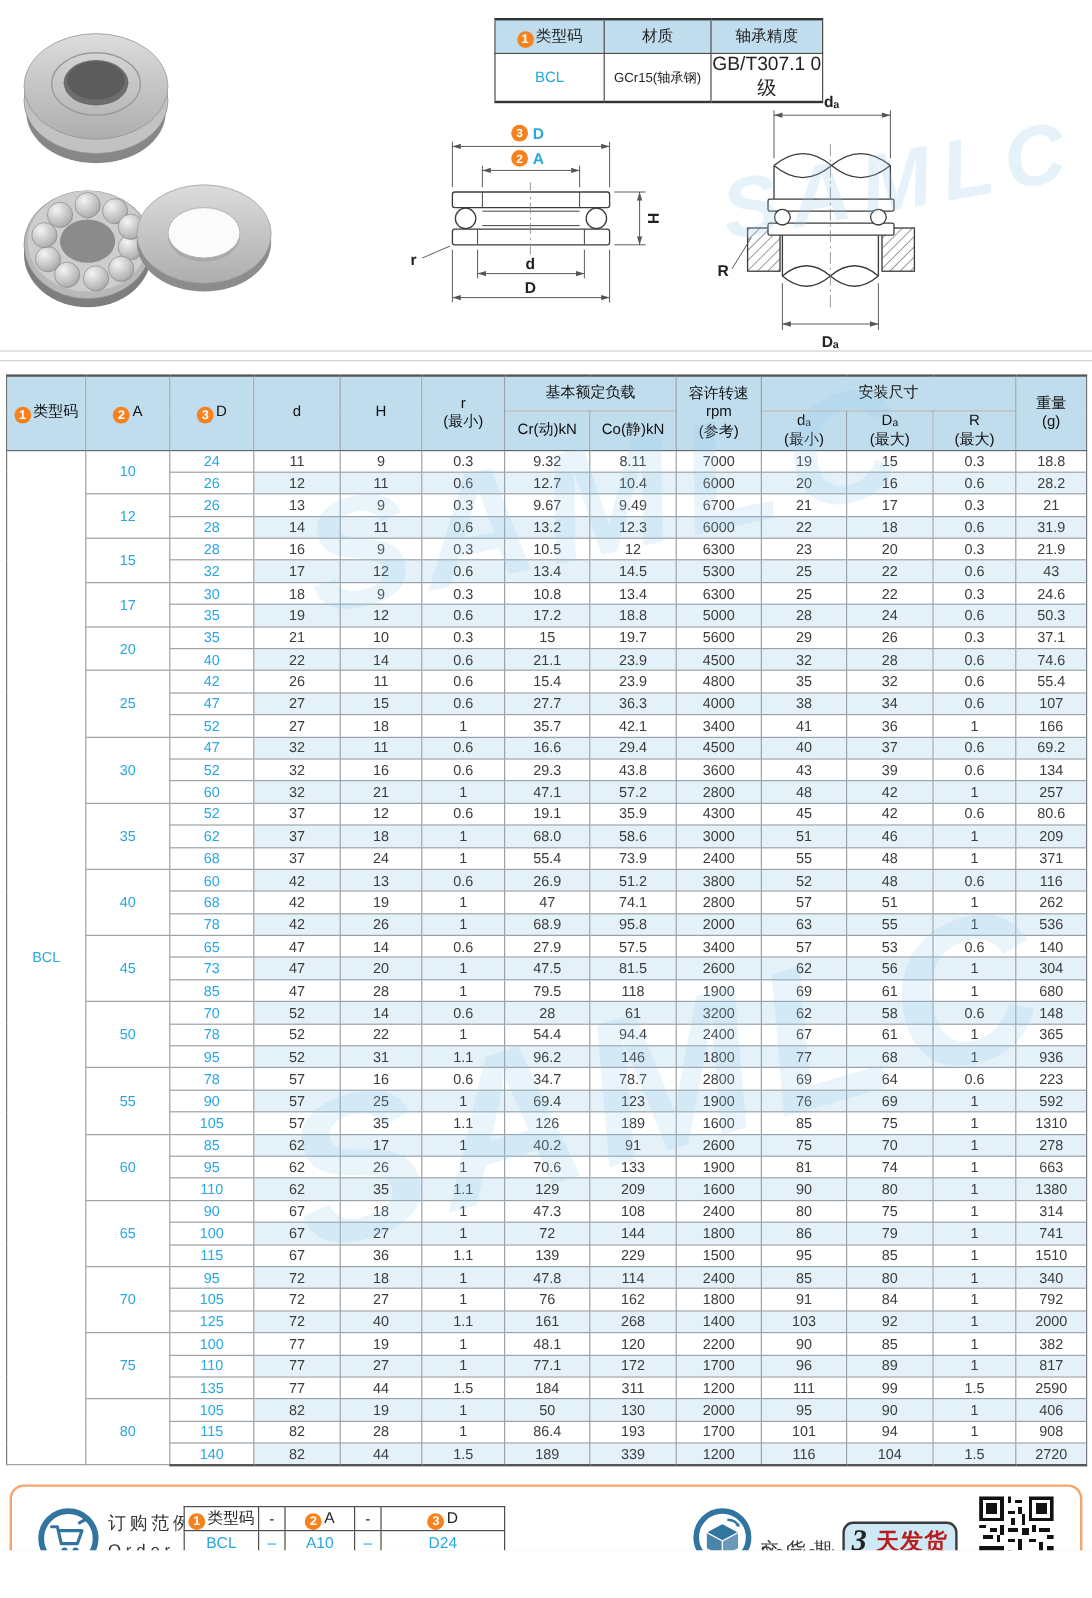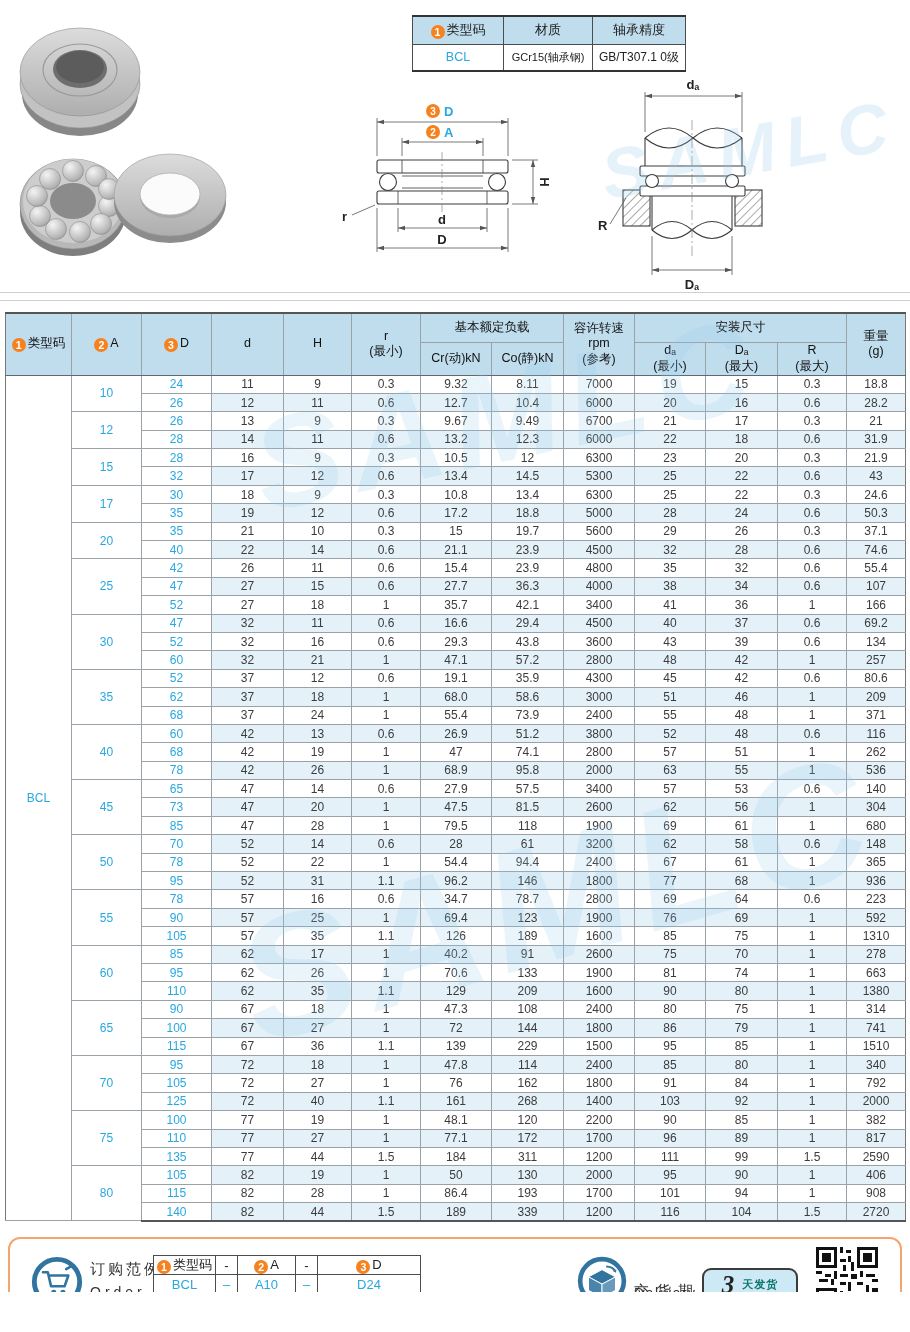--- a/index.html
+++ b/index.html
@@ -65,21 +65,21 @@
   table.order th, table.order td { border:1px solid #4c4c4c; text-align:center; vertical-align:middle;
                                    font-size:13px; font-weight:normal; }
   table.order .tt { height:19px; font-weight:bold; font-size:13.5px; }
   table.order tr:nth-child(2) td { height:20px; }
   table.order tr:nth-child(3) td { height:20px; font-size:12.5px; }
 
   .delbox { position:absolute; left:692px; top:29px; width:96px; height:33px; background:#cde9f6;
             border:2px solid #3b3b3b; border-radius:9px; display:flex; align-items:center;
             justify-content:center; gap:8px; }
   .delbox .n { font-family:"Liberation Serif","DejaVu Serif",serif; font-style:italic; font-size:25px; font-weight:bold; color:#222; }
-  .delbox .t { font-size:11px; font-weight:bold; color:#0f766e; letter-spacing:1px; }
+  .delbox .t { font-size:19px; font-weight:bold; color:#b91c1c; letter-spacing:1px; }
   .qrcap { position:absolute; left:796px; top:71px; width:82px; text-align:center; font-size:13px; color:#222; }
 </style>
 </head>
 <body>
 
 <div class="page">
 
   <svg class="diag" style="left:18px;top:18px;" width="220" height="245" viewBox="0 0 220 245">
     <defs>
       <linearGradient id="gTop" x1="0" y1="0" x2="0" y2="1">
@@ -132,21 +132,21 @@
   <table class="mini">
     <tbody>
         <tr>
       <th style="width:91px"><span class="badge">1</span><span>类型码</span></th>
       <th style="width:89px"><span>材质</span></th>
       <th style="width:93px"><span>轴承精度</span></th>
     </tr>
     <tr>
       <td class="blue">BCL</td>
       <td style="font-size:11px">GCr15(轴承钢)</td>
-      <td style="font-size:12px">GB/T307.1 0级</td>
+      <td style="font-size:16px">GB/T307.1 0级</td>
     </tr>
   </tbody>
     </table>
 
   <svg class="diag" style="left:330px;top:82px;" width="290" height="210" viewBox="0 0 290 210">
     <g stroke="#3c3c3c" stroke-width="1.1" fill="#fff">
       <rect x="47" y="78" width="131" height="13" rx="2"></rect>
       <rect x="47" y="109" width="131" height="13" rx="2"></rect>
     </g>
     <g stroke="#3c3c3c" stroke-width="0.8">

